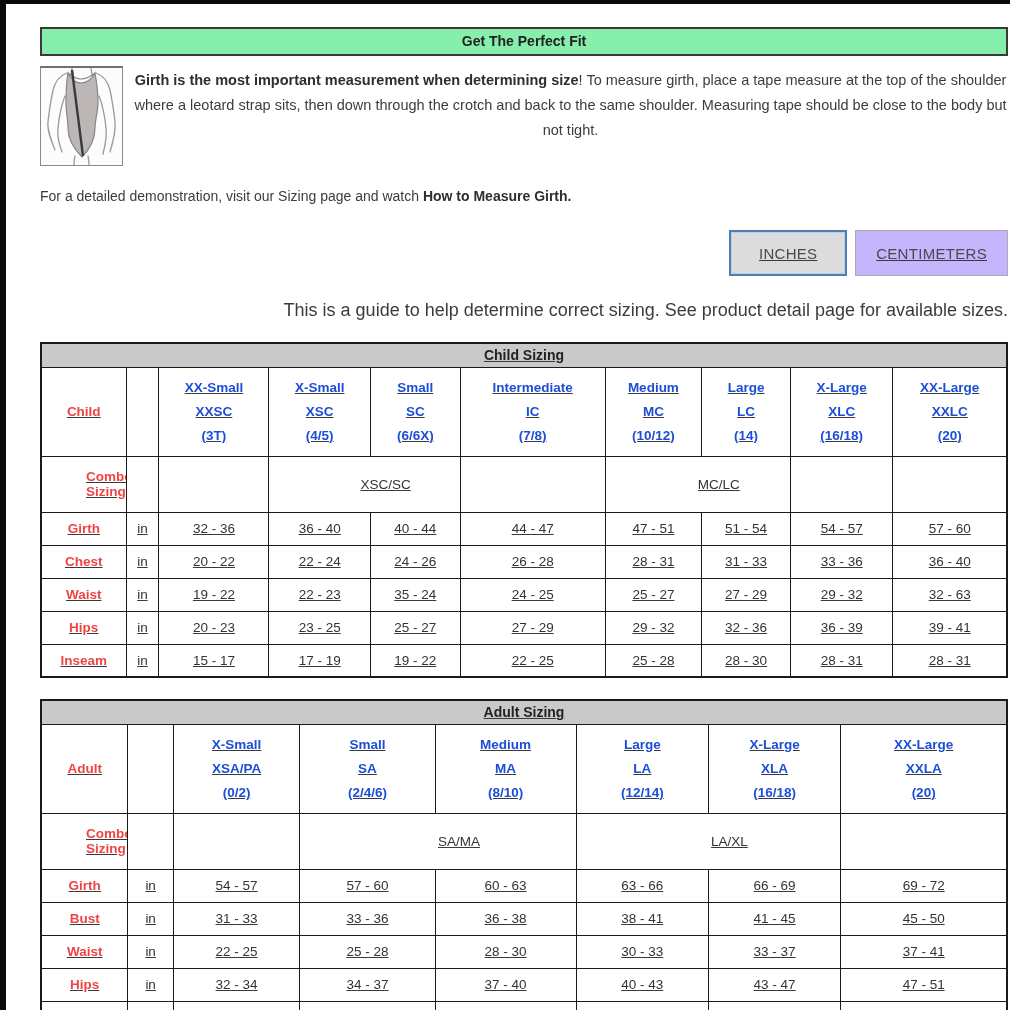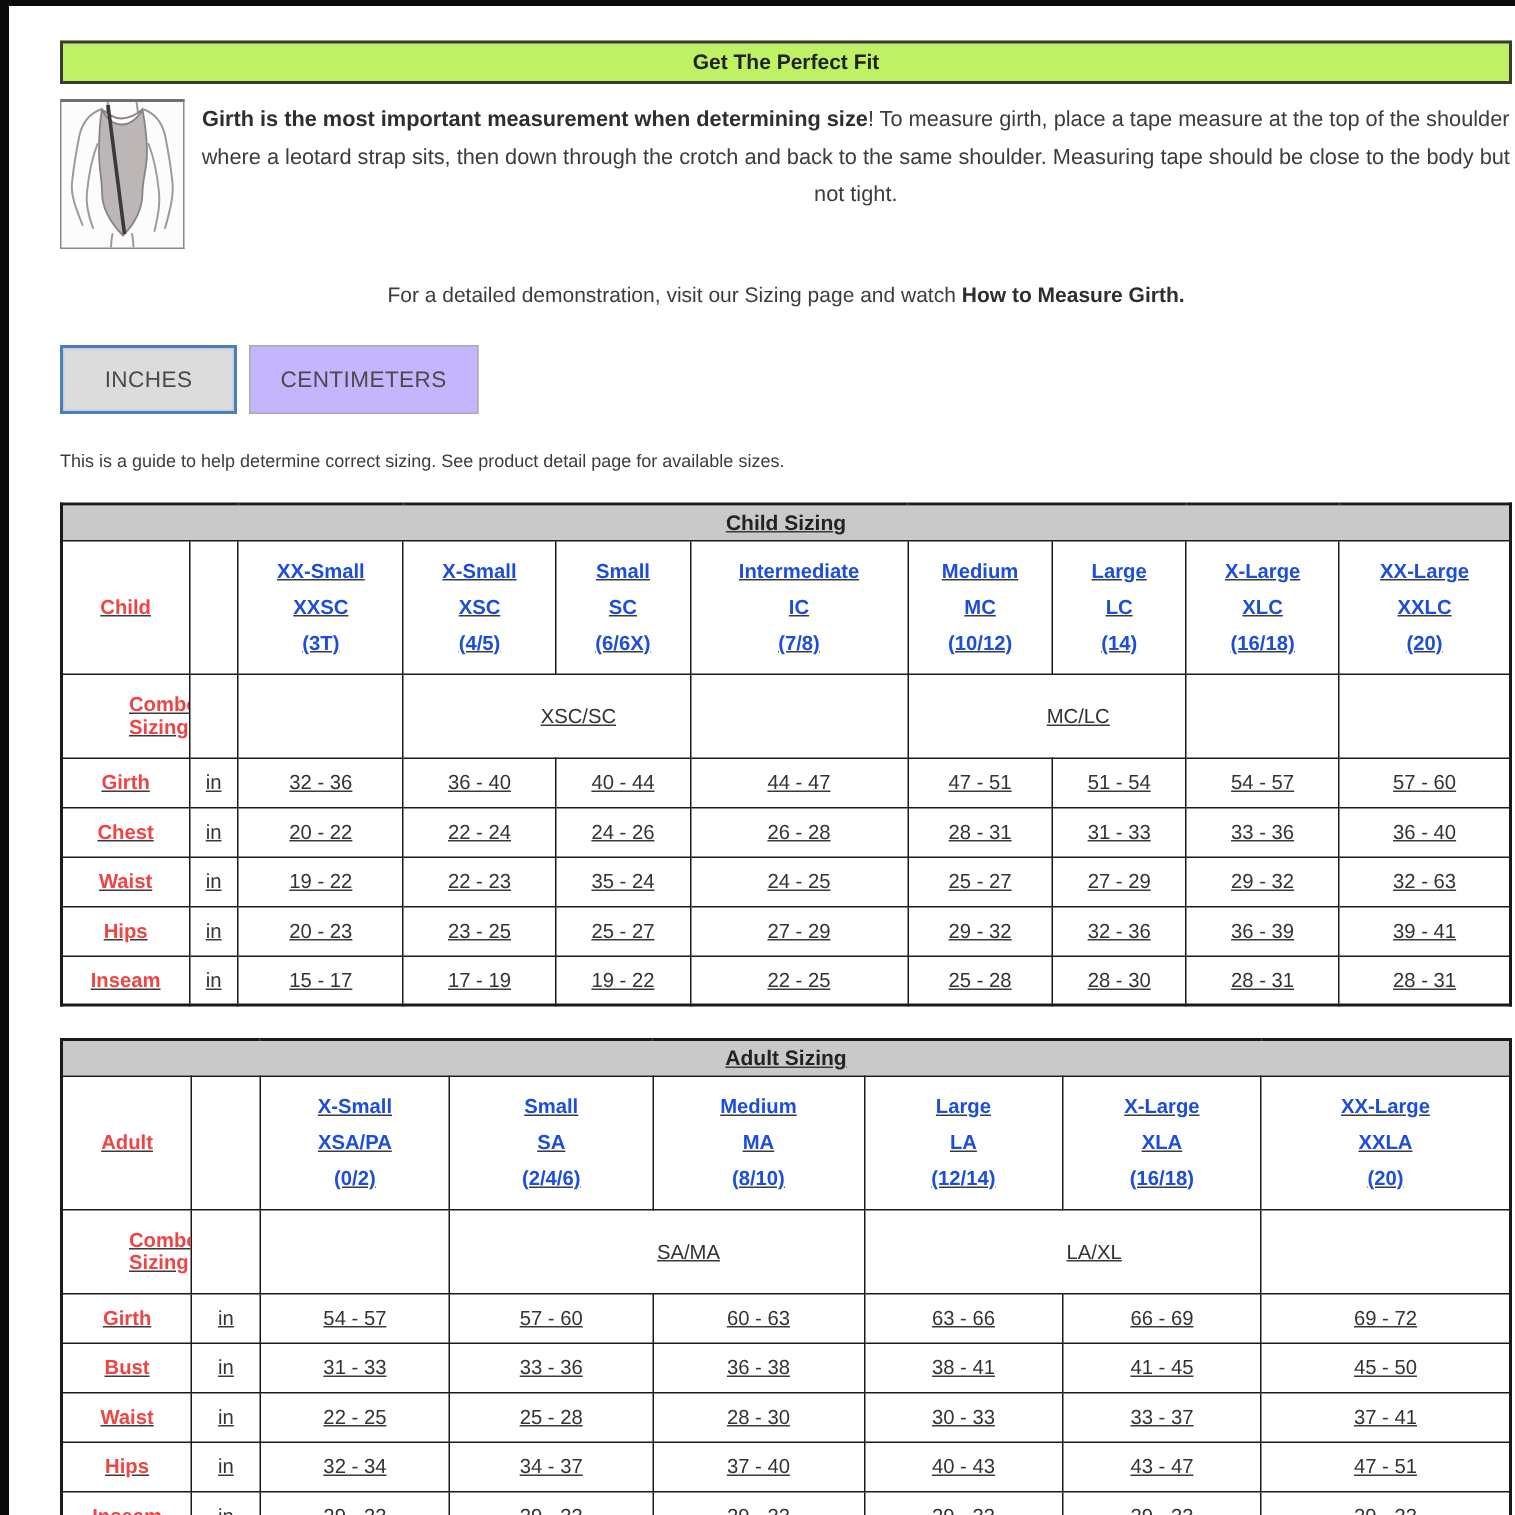--- a/index.html
+++ b/index.html
@@ -12,21 +12,21 @@
     position: relative;
   }
   .edge-left { position: absolute; left: 0; top: 0; width: 6px; height: 1010px; background: #0a0a0a; }
   .edge-top { position: absolute; left: 0; top: 0; width: 1010px; height: 4px; background: #0a0a0a; }
 
   .content { position: absolute; left: 40px; top: 0; width: 968px; }
 
   .title-bar {
     margin-top: 27px;
     border: 2px solid #3a3a3a;
-    background: #bef264;
+    background: #86efac;
     text-align: center;
     font-weight: bold;
     font-size: 14px;
     color: #222;
     padding: 4px 0 5px 0;
   }
 
   .intro { display: flex; gap: 10px; margin-top: 10px; }
   .figure-box {
     width: 83px; height: 100px; flex: 0 0 83px;
@@ -35,37 +35,37 @@
     background: #fcfcfc;
     overflow: hidden;
   }
   .intro-text {
     flex: 1; margin: 2px 0 0 0;
     text-align: center;
     font-size: 14.5px; line-height: 1.72; color: #3c3c3c;
   }
   .intro-text b, .demo-line b { color: #2e2e2e; }
 
-  .demo-line { text-align: center; font-size: 14px; margin: 22px 0 0 0; color: #3c3c3c; }
-
-  .unit-buttons { display: flex; justify-content: flex-start; gap: 8px; margin-top: 26px; }
+  .demo-line { text-align: left; font-size: 14px; margin: 22px 0 0 0; color: #3c3c3c; }
+
+  .unit-buttons { display: flex; justify-content: flex-end; gap: 8px; margin-top: 26px; text-decoration: underline; }
   .unit-btn {
     font-family: "Liberation Sans", "DejaVu Sans", sans-serif;
     font-size: 15px; color: #4a4a4a;
     padding: 12px 20px; min-width: 118px; height: 46px;
     background: #c4b5fd; border: 1px solid #ababab;
     cursor: pointer; letter-spacing: 0.3px;
   }
   .unit-btn.selected {
     background: #dcdcdc;
     border: 2px solid #4c7fb5;
     box-shadow: 0 0 0 1px #bcd0e4 inset;
   }
 
-  .guide-note { text-align: left; font-size: 12px; margin: 24px 0 0 0; color: #3c3c3c; }
+  .guide-note { text-align: right; font-size: 18px; margin: 24px 0 0 0; color: #3c3c3c; }
 
   table.size-table {
     width: 100%;
     border-collapse: collapse;
     table-layout: fixed;
     border: 2px solid #1a1a1a;
     margin-top: 21px;
     text-decoration: underline;
   }
   table.size-table td {

